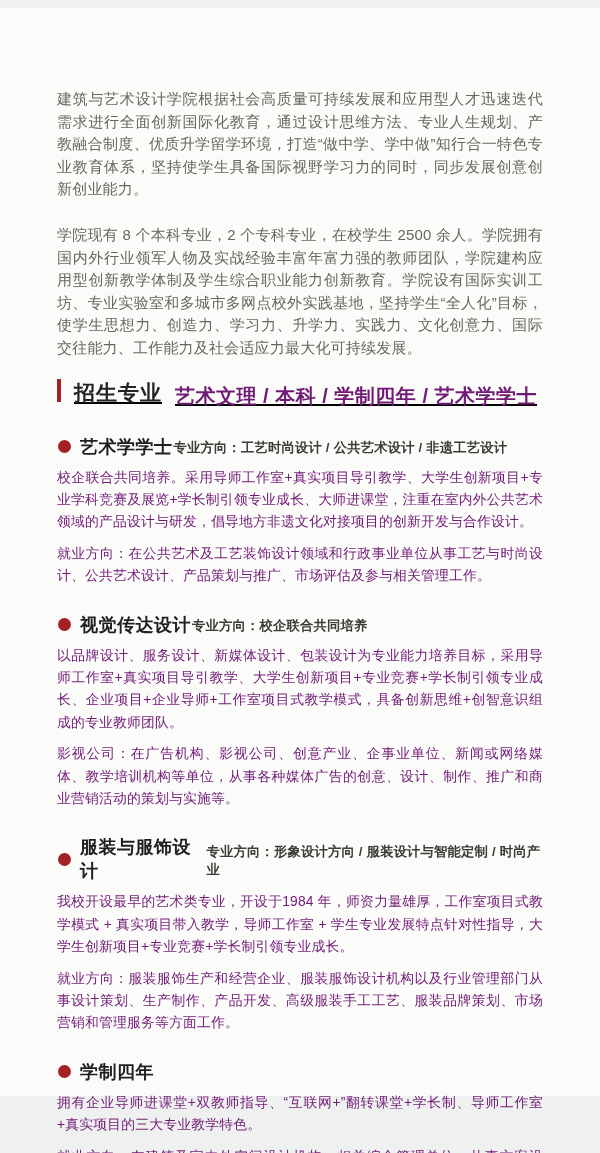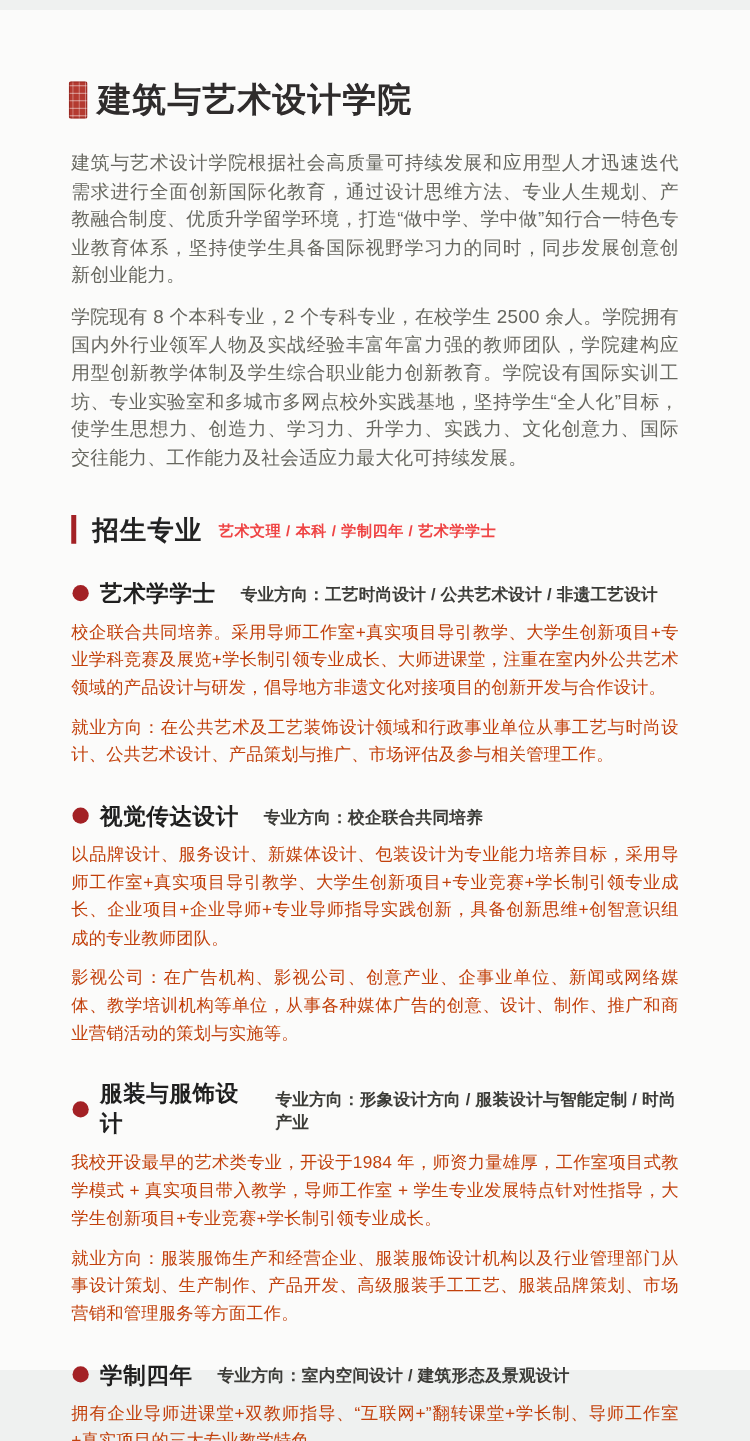--- a/index.html
+++ b/index.html
@@ -16,49 +16,45 @@
           background-image:
             linear-gradient(0deg, rgba(255,255,255,.55) 1px, transparent 1px),
             linear-gradient(90deg, rgba(255,255,255,.4) 1px, transparent 1px);
           background-size:4px 6px, 5px 7px; background-position:2px 4px, 3px 3px;
           box-shadow:inset 0 0 0 1px rgba(120,20,15,.45); }
   h1.title { font-size:27px; line-height:32px; font-weight:700; color:#2f2c2c; letter-spacing:1px; }
 
   
   p.intro { margin-top:24px; font-size:15px; line-height:22.6px; color:#67675f;
             text-align:justify; letter-spacing:.2px; }
-  p.intro + p.intro { margin-top:10px; }
+  p.intro + p.intro { margin-top:23px; }
 
   
-  .enroll { margin-top:31px; display:flex; align-items:center; }
+  .enroll { margin-top:19px; display:flex; align-items:flex-start;text-decoration:underline; }
   .redbar { width:4px; height:23px; background:#a32125; margin-right:13px; }
   .enroll h2 { font-size:21px; font-weight:700; color:#232323; letter-spacing:1px; }
-  .enroll .sub { margin-left:13px; font-size:12px; font-weight:700; color:#ef4444; letter-spacing:.5px; padding-top:4px; }
+  .enroll .sub { margin-left:13px; font-size:20px; font-weight:700; color:#701a75; letter-spacing:.5px; padding-top:4px; }
 
   
   .major { margin-top:25px; }
   .mhead { display:flex; align-items:center; }
   .dot { width:13px; height:13px; border-radius:50%; background:#a32125; margin:0 9px 0 1px; flex:none; }
   .mname { font-size:18px; font-weight:700; color:#1f1f1f; letter-spacing:.5px; }
-  .mdir { margin-left:20px; font-size:13.3px; font-weight:700; color:#3c3c38; padding-top:3px; letter-spacing:.2px; }
-  .major p { margin-top:8px; margin-left:0; font-size:13.8px; line-height:22.4px; color:#c2410c;
+  .mdir { margin-left:1px; font-size:13.3px; font-weight:700; color:#3c3c38; padding-top:3px; letter-spacing:.2px; }
+  .major p { margin-top:8px; margin-left:0; font-size:13.8px; line-height:22.4px; color:#701a75;
              text-align:justify; letter-spacing:.2px; }
   .major p.emp { margin-top:9px; }
 </style>
 </head>
 <body>
 
 <div id="app">
   <div class="card">
     <div class="content">
 
-      <div class="hd">
-        <span class="seal"></span>
-        <h1 class="title">建筑与艺术设计学院</h1>
-      </div>
 
       <p class="intro">建筑与艺术设计学院根据社会高质量可持续发展和应用型人才迅速迭代需求进行全面创新国际化教育，通过设计思维方法、专业人生规划、产教融合制度、优质升学留学环境，打造“做中学、学中做”知行合一特色专业教育体系，坚持使学生具备国际视野学习力的同时，同步发展创意创新创业能力。</p>
       <p class="intro">学院现有 8 个本科专业，2 个专科专业，在校学生 2500 余人。学院拥有国内外行业领军人物及实战经验丰富年富力强的教师团队，学院建构应用型创新教学体制及学生综合职业能力创新教育。学院设有国际实训工坊、专业实验室和多城市多网点校外实践基地，坚持学生“全人化”目标，使学生思想力、创造力、学习力、升学力、实践力、文化创意力、国际交往能力、工作能力及社会适应力最大化可持续发展。</p>
 
       <div class="enroll">
         <span class="redbar"></span>
         <h2>招生专业</h2>
         <span class="sub">艺术文理 / 本科 / 学制四年 / 艺术学学士</span>
       </div>
 
@@ -71,39 +67,38 @@
         <p>校企联合共同培养。采用导师工作室+真实项目导引教学、大学生创新项目+专业学科竞赛及展览+学长制引领专业成长、大师进课堂，注重在室内外公共艺术领域的产品设计与研发，倡导地方非遗文化对接项目的创新开发与合作设计。</p>
         <p class="emp">就业方向：在公共艺术及工艺装饰设计领域和行政事业单位从事工艺与时尚设计、公共艺术设计、产品策划与推广、市场评估及参与相关管理工作。</p>
       </section>
 
       <section class="major">
         <div class="mhead">
           <span class="dot"></span>
           <span class="mname">视觉传达设计</span>
           <span class="mdir"><span>专业方向：</span><span>校企联合共同培养</span></span>
         </div>
-        <p>以品牌设计、服务设计、新媒体设计、包装设计为专业能力培养目标，采用导师工作室+真实项目导引教学、大学生创新项目+专业竞赛+学长制引领专业成长、企业项目+企业导师+专业导师指导实践创新，具备创新思维+创智意识组成的专业教师团队。</p>
+        <p>以品牌设计、服务设计、新媒体设计、包装设计为专业能力培养目标，采用导师工作室+真实项目导引教学、大学生创新项目+专业竞赛+学长制引领专业成长、企业项目+企业导师+工作室项目式教学模式，具备创新思维+创智意识组成的专业教师团队。</p>
         <p class="emp">影视公司：在广告机构、影视公司、创意产业、企事业单位、新闻或网络媒体、教学培训机构等单位，从事各种媒体广告的创意、设计、制作、推广和商业营销活动的策划与实施等。</p>
       </section>
 
       <section class="major">
         <div class="mhead">
           <span class="dot"></span>
           <span class="mname">服装与服饰设计</span>
           <span class="mdir"><span>专业方向：</span><span>形象设计方向 / 服装设计与智能定制 / 时尚产业</span></span>
         </div>
         <p>我校开设最早的艺术类专业，开设于1984 年，师资力量雄厚，工作室项目式教学模式 + 真实项目带入教学，导师工作室 + 学生专业发展特点针对性指导，大学生创新项目+专业竞赛+学长制引领专业成长。</p>
         <p class="emp">就业方向：服装服饰生产和经营企业、服装服饰设计机构以及行业管理部门从事设计策划、生产制作、产品开发、高级服装手工工艺、服装品牌策划、市场营销和管理服务等方面工作。</p>
       </section>
 
       <section class="major">
         <div class="mhead">
           <span class="dot"></span>
           <span class="mname">学制四年</span>
-          <span class="mdir"><span>专业方向：</span><span>室内空间设计 / 建筑形态及景观设计</span></span>
         </div>
         <p>拥有企业导师进课堂+双教师指导、“互联网+”翻转课堂+学长制、导师工作室+真实项目的三大专业教学特色。</p>
         <p class="emp">就业方向：在建筑及室内外空间设计机构、相关综合管理单位，从事方案设计、项目策划、项目施工与管理等工作。</p>
       </section>
 
     </div>
   </div>
 </div>
 
 </body></html>

